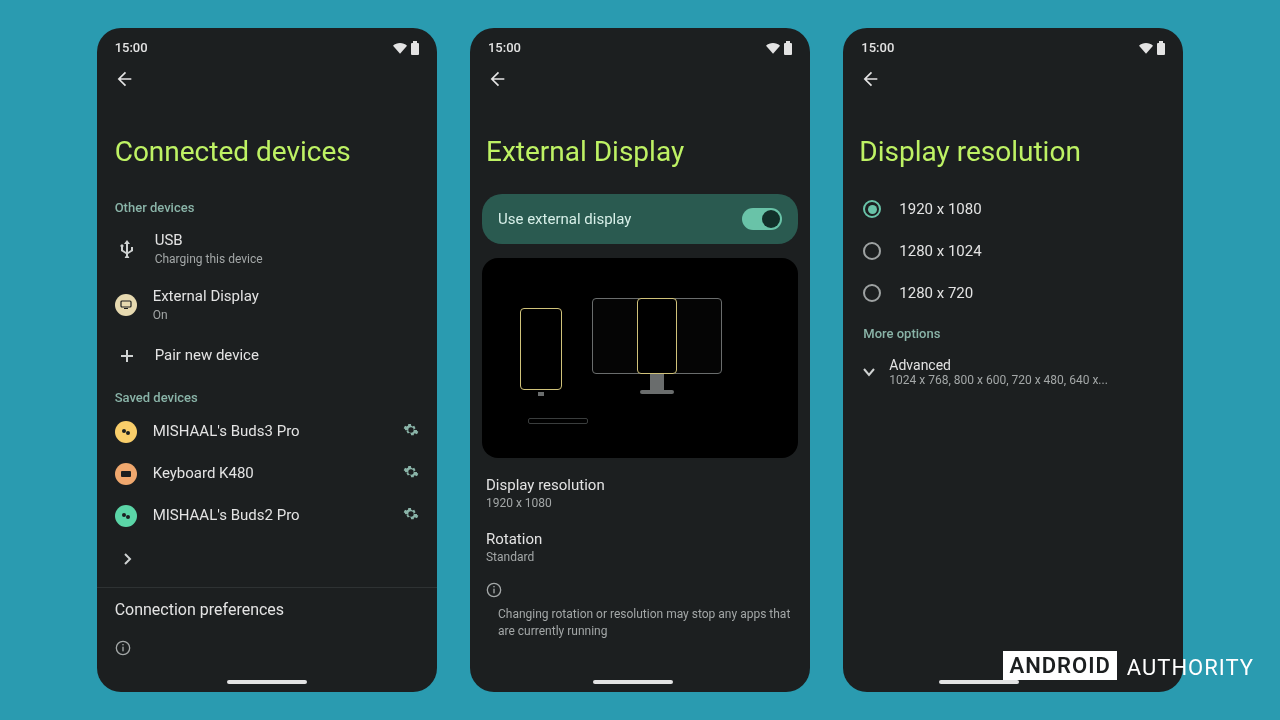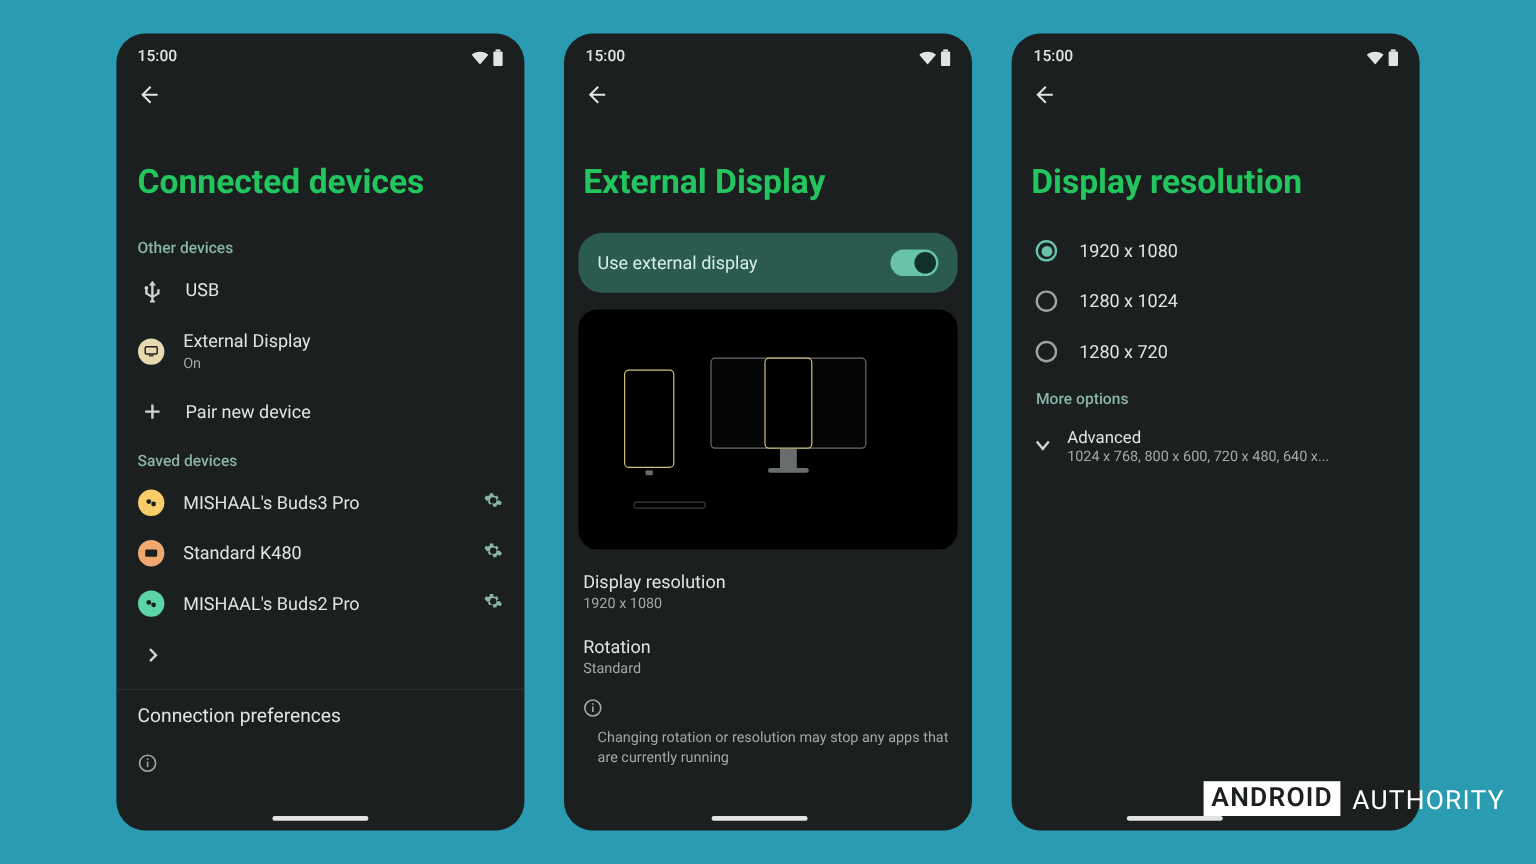--- a/index.html
+++ b/index.html
@@ -31,23 +31,23 @@
     align-items: center;
     padding: 12px 18px 4px 18px;
     font-size: 13px;
     font-weight: 500;
   }
   .status-icons { display: flex; gap: 4px; align-items: center; }
   .back-row { padding: 10px 16px; }
   .back-arrow { width: 20px; height: 20px; cursor: pointer; }
   .page-title {
     font-size: 28px;
-    font-weight: 700;
+    font-weight: 400;
     padding: 32px 0 20px 18px;
-    color: #22c55e;
+    color: #bef264;
   }
   .page-title.narrow { padding-left: 16px; padding-right: 16px; }
   .section-label {
     font-size: 13px;
     color: #8ab4a8;
     padding: 12px 18px 6px 18px;
     font-weight: 500;
   }
   .list-item {
     display: flex;
@@ -182,20 +182,21 @@
   <div class="section-label">Other devices</div>
 
   <div class="list-item">
     <span class="icon-slot">
       <svg width="14" height="18" viewBox="0 0 14 18">
           <path fill="#cfd2d2" d="M7 0 L10 4 H8 V12 L11 10 V7 H13 V11 L8 14 V16 A2 2 0 1 1 6 16 V14 L1 11 V7 A1.5 1.5 0 1 1 3 7 V10 L6 12 V4 H4 Z"></path>
         </svg>
     </span>
     <div class="list-text">
       <div class="item-title">USB</div>
+      <div class="item-sub">Charging this device</div>
     </div>
   </div>
 
   <div class="list-item">
     <span class="circ cream">
       <svg width="12" height="12" viewBox="0 0 12 12">
           <rect x="1" y="2" width="10" height="6" rx="1" fill="none" stroke="#1c1f20" stroke-width="1.2"></rect>
           <rect x="4" y="9" width="4" height="1" fill="#1c1f20"></rect>
         </svg>
     </span>
@@ -235,21 +236,21 @@
     </span>
   </div>
 
   <div class="list-item">
     <span class="circ orange">
       <svg width="12" height="12" viewBox="0 0 12 12">
           <rect x="1" y="3" width="10" height="6" rx="1" fill="#1c1f20"></rect>
         </svg>
     </span>
     <div class="list-text">
-      <div class="item-title">Standard K480</div>
+      <div class="item-title">Keyboard K480</div>
     </div>
     <span class="gear">
       <svg width="16" height="16" viewBox="0 0 24 24">
           <path fill="#8ab4a8" d="M12 8a4 4 0 1 0 0 8 4 4 0 0 0 0-8zm9 4a7 7 0 0 1-.1 1.2l2.1 1.6-2 3.4-2.5-1a7 7 0 0 1-2 .1l-.4 2.7h-4l-.4-2.7a7 7 0 0 1-2-1.1l-2.5 1-2-3.4 2.1-1.6A7 7 0 0 1 3 12a7 7 0 0 1 .1-1.2L1 9.2l2-3.4 2.5 1a7 7 0 0 1 2-1.1L7.9 3h4l.4 2.7a7 7 0 0 1 2 1.1l2.5-1 2 3.4-2.1 1.6c.1.4.1.8.1 1.2z"></path>
         </svg>
     </span>
   </div>
 
   <div class="list-item">
     <span class="circ teal">

